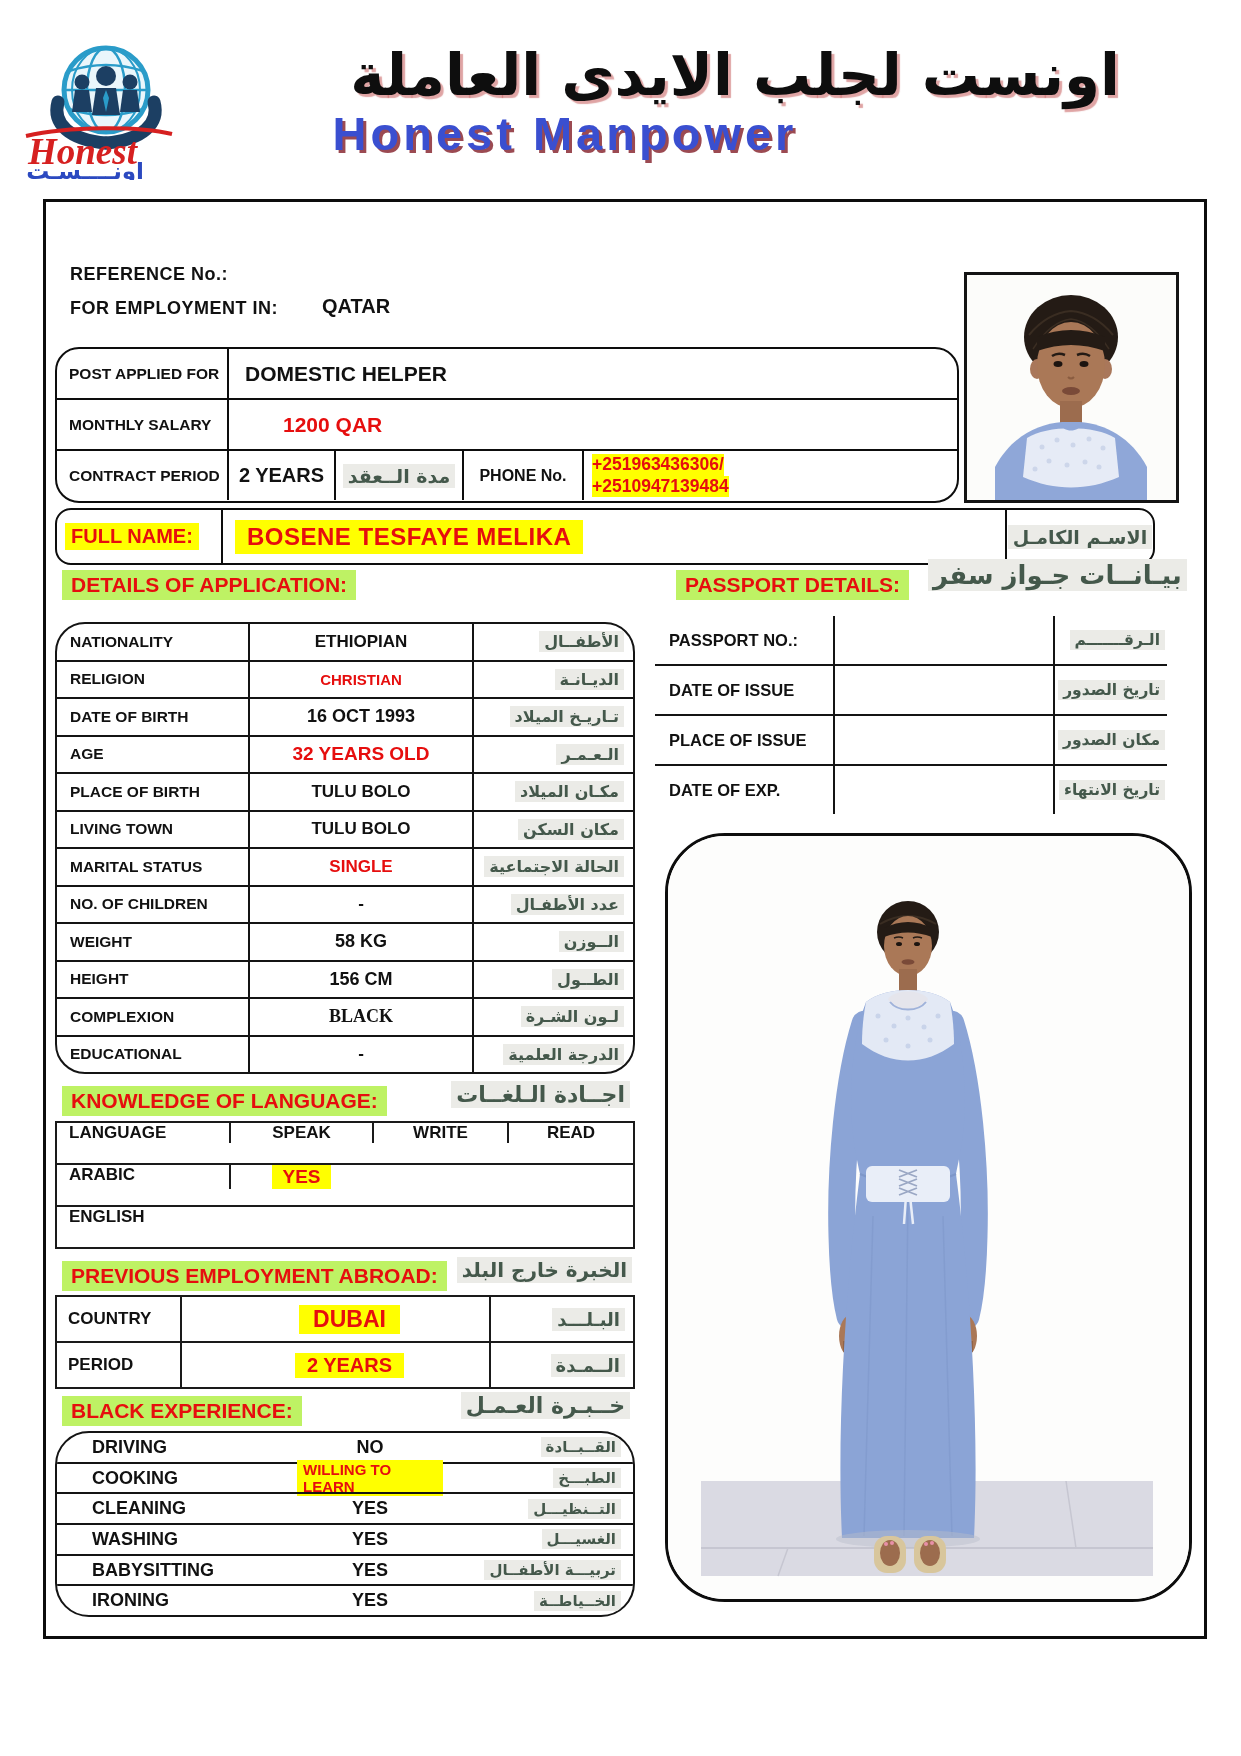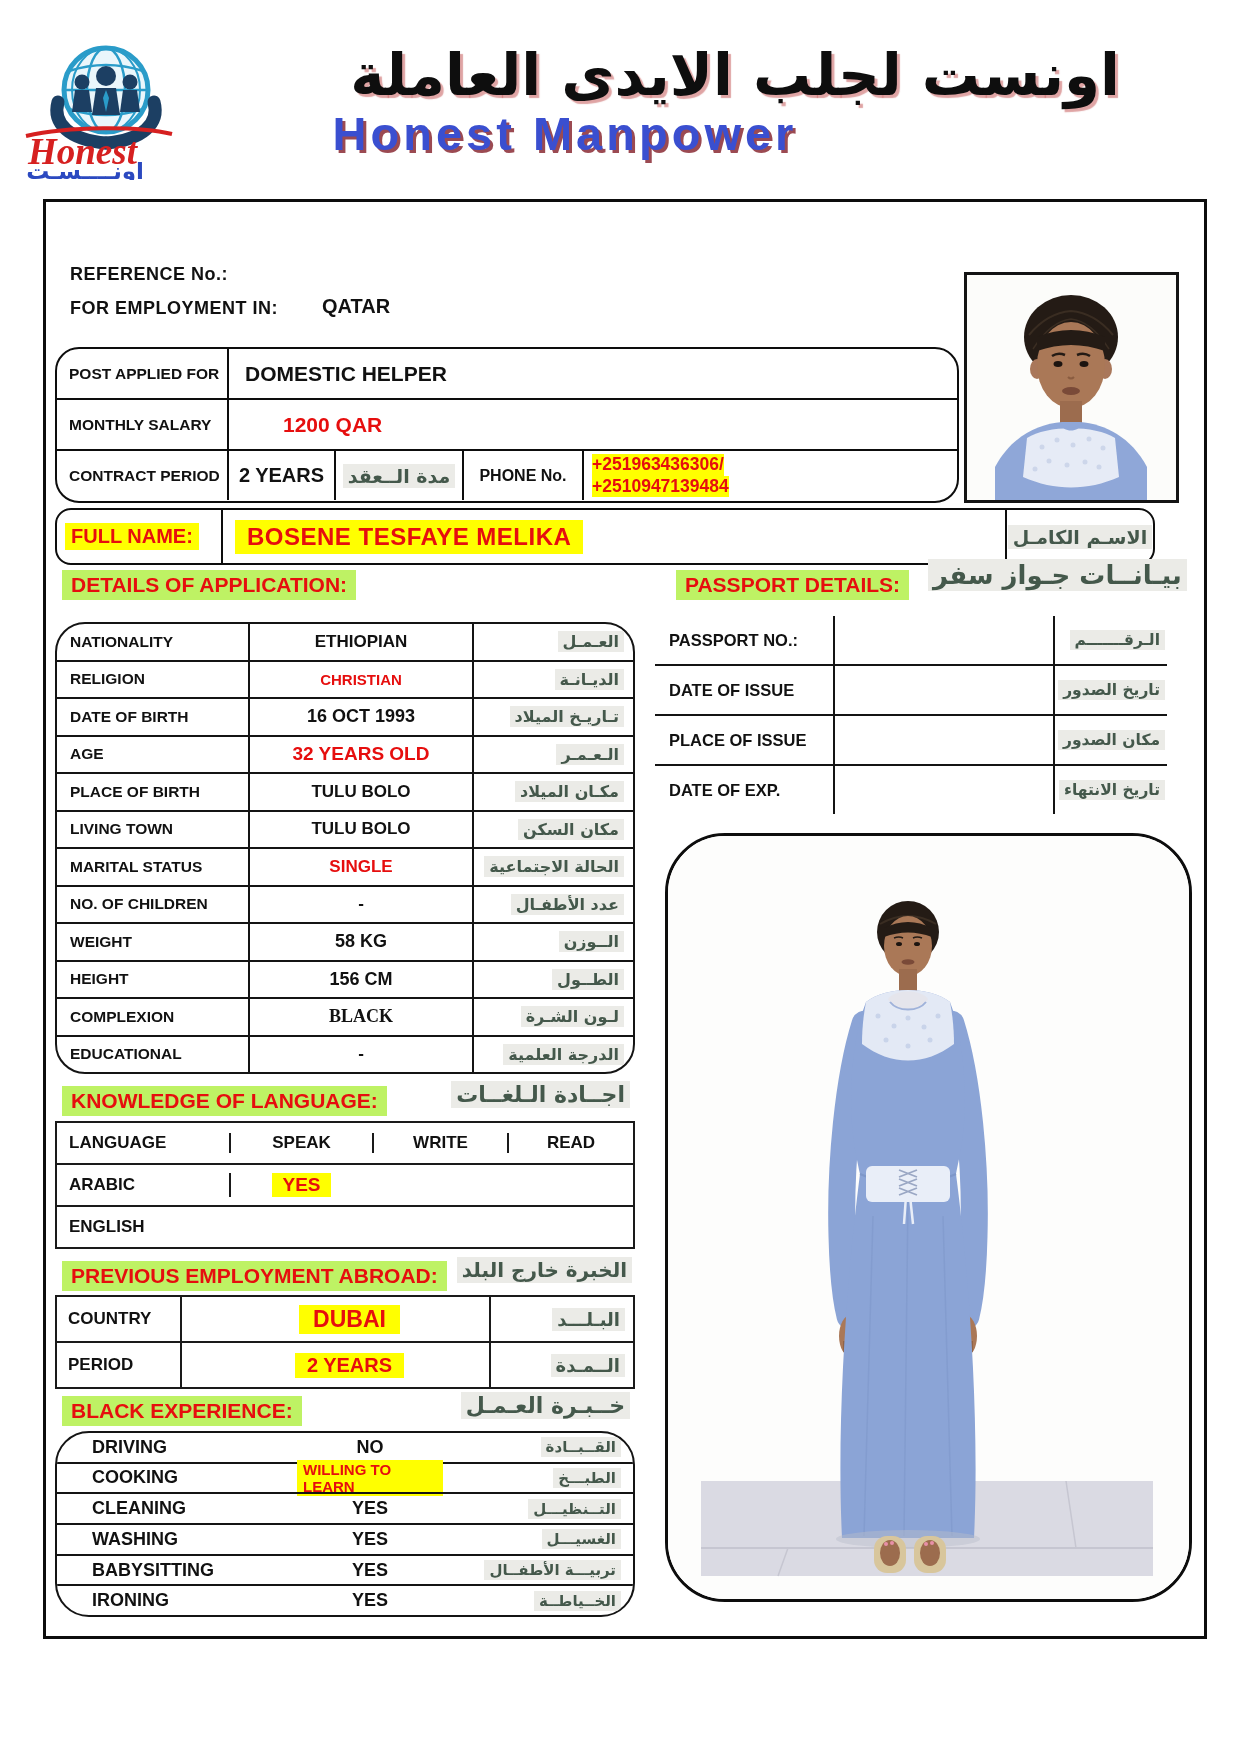--- a/index.html
+++ b/index.html
@@ -56,40 +56,40 @@
   .pp-label{width:164px;padding-left:14px;font-weight:bold;font-size:16.5px;}
   .pp-value{flex:1;border-left:2px solid #141414;border-right:2px solid #141414;}
   .pp-ar{width:110px;justify-content:flex-end;padding-right:2px;}
   .pp-ar .ar{font-size:15.5px;}
   
   #body-photo{left:665px;top:833px;width:527px;height:769px;border:3px solid #0d0d0d;
       border-radius:60px;overflow:hidden;background:#fff;box-sizing:border-box;}
   
   #lang-table{left:55px;top:1121px;width:576px;border:2.5px solid #1a1a1a;
       display:flex;flex-direction:column;}
-  .lg-row{display:flex;height:40px;align-items:center;}
+  .lg-row{display:flex;height:40px;align-items:flex-start;}
   .lg-row + .lg-row{border-top:2px solid #1a1a1a;}
   .lg-c1{width:160px;padding-left:12px;}
   .lg-c2{width:141px;justify-content:center;border-left:2px solid #1a1a1a;}
   .lg-c3{width:133px;justify-content:center;border-left:2px solid #1a1a1a;}
   .lg-c4{flex:1;justify-content:center;border-left:2px solid #1a1a1a;}
   .lg-h{font-weight:bold;font-size:17px;}
   
   #prev-table{left:55px;top:1295px;width:576px;border:2.5px solid #1a1a1a;
       display:flex;flex-direction:column;}
   .pv-row{display:flex;height:44px;align-items:stretch;}
   .pv-row + .pv-row{border-top:2px solid #1a1a1a;}
   .pv-label{width:112px;padding-left:11px;font-weight:bold;font-size:17px;}
   .pv-value{flex:1;justify-content:center;border-left:2px solid #1a1a1a;
       border-right:2px solid #1a1a1a;padding-left:28px;}
   .pv-ar{width:134px;justify-content:flex-end;padding-right:8px;}
   .pv-ar .ar{font-size:18px;}
   
   #work-box{left:55px;top:1431px;width:576px;height:182px;border:2.5px solid #141414;
-      border-radius:34px;overflow:hidden;display:flex;flex-direction:column;justify-content:center;}
+      border-radius:34px;overflow:hidden;display:flex;flex-direction:column;justify-content:flex-start;}
   .wk-row{display:flex;height:28px;flex:1;align-items:stretch;}
   .wk-row + .wk-row{border-top:2px solid #141414;}
   .wk-label{width:205px;padding-left:35px;font-weight:bold;font-size:18px;}
   .wk-value{flex:1;justify-content:center;font-weight:bold;font-size:18px;}
   .wk-ar{width:178px;justify-content:flex-end;padding-right:12px;}
   .wk-ar .ar{font-size:15px;}
 </style>
 </head>
 <body>
 
@@ -204,21 +204,21 @@
   <div class="abs sect-head" style="left:676px;top:570px;">PASSPORT  DETAILS:</div>
   <div class="abs" style="left:928px;top:560px;width:240px;text-align:right;">
     <span class="ar" dir="rtl" style="font-size:26px;">بيـانــات جـواز سفر</span>
   </div>
 
   <div id="app-table" class="abs">
     <div class="ap-row">
       <div class="cell ap-label">NATIONALITY</div>
       <div class="cell ap-value">ETHIOPIAN</div>
       <div class="cell ap-ar">
-          <span class="ar" dir="rtl">العـمـل</span>
+          <span class="ar" dir="rtl">الأطفــال</span>
         </div>
     </div>
     <div class="ap-row">
       <div class="cell ap-label">RELIGION</div>
       <div class="cell ap-value red" style="font-size:15px;">CHRISTIAN</div>
       <div class="cell ap-ar">
           <span class="ar" dir="rtl">الديـانـة</span>
         </div>
     </div>
     <div class="ap-row">

